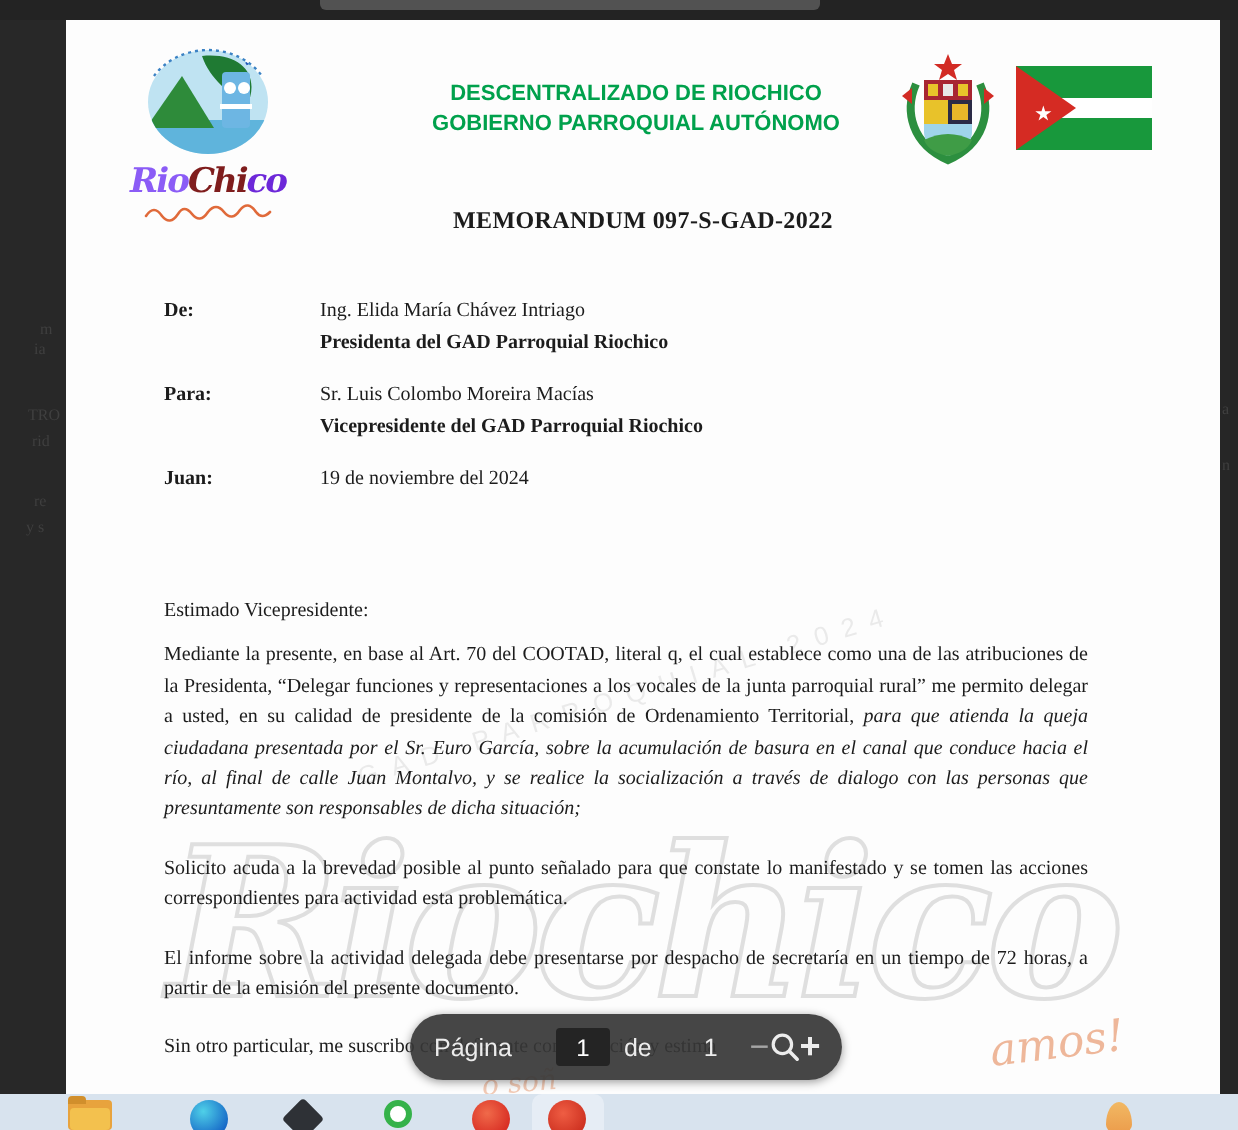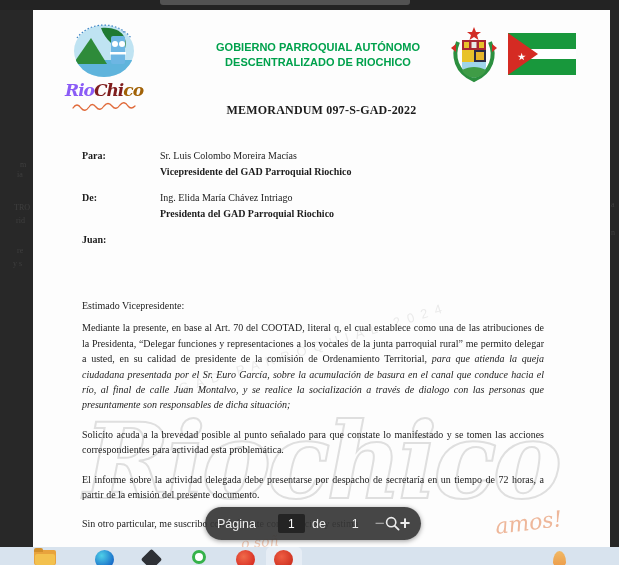--- a/index.html
+++ b/index.html
@@ -14,21 +14,21 @@
   .edge-frag { position:absolute; color:#3f3f3f; font-family:"Liberation Serif",serif; font-size:8px; white-space:nowrap; }
 
   
   .page { position:absolute; left:33px; top:10px; width:577px; height:537px; background:#fdfdfd;
           box-shadow:0 0 8px rgba(0,0,0,0.5); z-index:1; overflow:hidden;
           font-family:"Liberation Serif",serif; color:#1c1c1c; }
 
   
   .logo-wrap { position:absolute; left:12px; top:14px; width:118px; height:90px; text-align:center; }
   .logo-word { font-family:"DejaVu Serif",serif; font-style:italic; font-weight:bold; font-size:17px; letter-spacing:-1px; line-height:16px; }
-  .logo-word .w1 { color:#8b5cf6; } .logo-word .w2 { color:#7f1d1d; } .logo-word .w3 { color:#a16207; }
+  .logo-word .w1 { color:#8b5cf6; } .logo-word .w2 { color:#7f1d1d; } .logo-word .w3 { color:#6d28d9; }
   .org-title { position:absolute; left:140px; top:30px; width:290px; text-align:center;
                font-family:"Liberation Sans",sans-serif; font-weight:bold; font-size:11px; line-height:15px; color:#00A14C; }
   .arms { position:absolute; left:417px; top:16px; }
   .flag { position:absolute; left:475px; top:23px; }
 
   .doc-title { position:absolute; left:0; top:93px; width:100%; text-align:center; font-weight:bold; font-size:12px; letter-spacing:0.2px; }
 
   
   .fields { position:absolute; left:49px; top:138px; width:470px; }
   .frow { display:flex; margin-bottom:10px; }
@@ -139,22 +139,22 @@
       </svg>
       <div class="logo-word">
         <span class="w1">Rio</span><span class="w2">Chi</span><span class="w3">co</span>
       </div>
       <svg width="70" height="12" viewBox="0 0 70 12">
         <path d="M4 8 q4 -6 8 0 q4 5 8 -1 q3 -5 7 0 q4 5 8 -1 q4 -5 8 0 q4 5 8 -1 q4 -5 8 1 q3 4 7 0" stroke="#e06a3a" stroke-width="1.3" fill="none" stroke-linecap="round"></path>
       </svg>
     </div>
 
     <div class="org-title">
+      <div>DESCENTRALIZADO DE RIOCHICO</div>
       <div>GOBIERNO PARROQUIAL AUTÓNOMO</div>
-      <div>DESCENTRALIZADO DE RIOCHICO</div>
     </div>
 
     <div class="arms">
       <svg width="48" height="58" viewBox="0 0 48 58">
         <polygon points="24,1 26,6 31,6 27,9 28.5,14 24,11 19.5,14 21,9 17,6 22,6" fill="#d22b24"></polygon>
         <path d="M8 16 C 2 30 6 46 24 54 C 42 46 46 30 40 16" stroke="#2c8f3f" stroke-width="4" fill="none"></path>
         <polygon points="6,18 1,22 6,26" fill="#d22b24"></polygon>
         <polygon points="42,18 47,22 42,26" fill="#d22b24"></polygon>
         <path d="M12 14 h24 v10 h-24 z" fill="#a82532"></path>
         <rect x="14" y="16" width="5" height="6" fill="#e8c22a"></rect>
@@ -175,35 +175,38 @@
         <rect x="0" y="26" width="68" height="16" fill="#18983c"></rect>
         <polygon points="0,0 30,21 0,42" fill="#d52b23"></polygon>
         <polygon points="11,21 13.2,22.6 12.4,25 14.5,23.5 16.6,25 15.8,22.6 18,21 15.3,21 14.5,18.5 13.7,21" fill="#ffffff" transform="translate(-3,-1.5) scale(1.15)"></polygon>
       </svg>
     </div>
 
     <div class="doc-title">MEMORANDUM 097-S-GAD-2022</div>
 
     <div class="fields">
       <div class="frow">
+        <div class="flabel">De:</div>
+        <div class="fval">
+          <div>Ing. Elida María Chávez Intriago</div>
+          <div class="bold">Presidenta del GAD Parroquial Riochico</div>
+        </div>
+      </div>
+      <div class="frow">
         <div class="flabel">Para:</div>
         <div class="fval">
           <div>Sr. Luis Colombo Moreira Macías</div>
           <div class="bold">Vicepresidente del GAD Parroquial Riochico</div>
         </div>
       </div>
       <div class="frow">
-        <div class="flabel">De:</div>
+        <div class="flabel">Juan:</div>
         <div class="fval">
-          <div>Ing. Elida María Chávez Intriago</div>
-          <div class="bold">Presidenta del GAD Parroquial Riochico</div>
+          <div>19 de noviembre del 2024</div>
         </div>
-      </div>
-      <div class="frow">
-        <div class="flabel">Juan:</div>
       </div>
     </div>
 
     <div class="body-text">
       <div class="salutation">Estimado Vicepresidente:</div>
       <div class="para"><span>Mediante la presente, en base al Art. 70 del COOTAD, literal q, el cual establece como una de las atribuciones de la Presidenta, “Delegar funciones y representaciones a los vocales de la junta parroquial rural” me permito  delegar a usted, en su calidad de presidente de la comisión de Ordenamiento Territorial, </span><span class="italic">para que atienda la queja ciudadana presentada por el Sr. Euro García, sobre la acumulación de basura en el canal que conduce hacia el río, al final de calle Juan Montalvo, y se realice la socialización a través de dialogo con las personas que presuntamente son responsables de dicha situación;</span></div>
       <div class="para gap">Solicito acuda a la brevedad posible al punto señalado para que constate lo manifestado y se tomen las acciones correspondientes para actividad esta problemática.</div>
       <div class="para gap">El informe sobre la actividad delegada debe presentarse por despacho de secretaría en un tiempo de 72 horas, a partir de la emisión del presente documento.</div>
       <div class="closing">Sin otro particular, me suscribo con deferente consideración y estima</div>
     </div>

